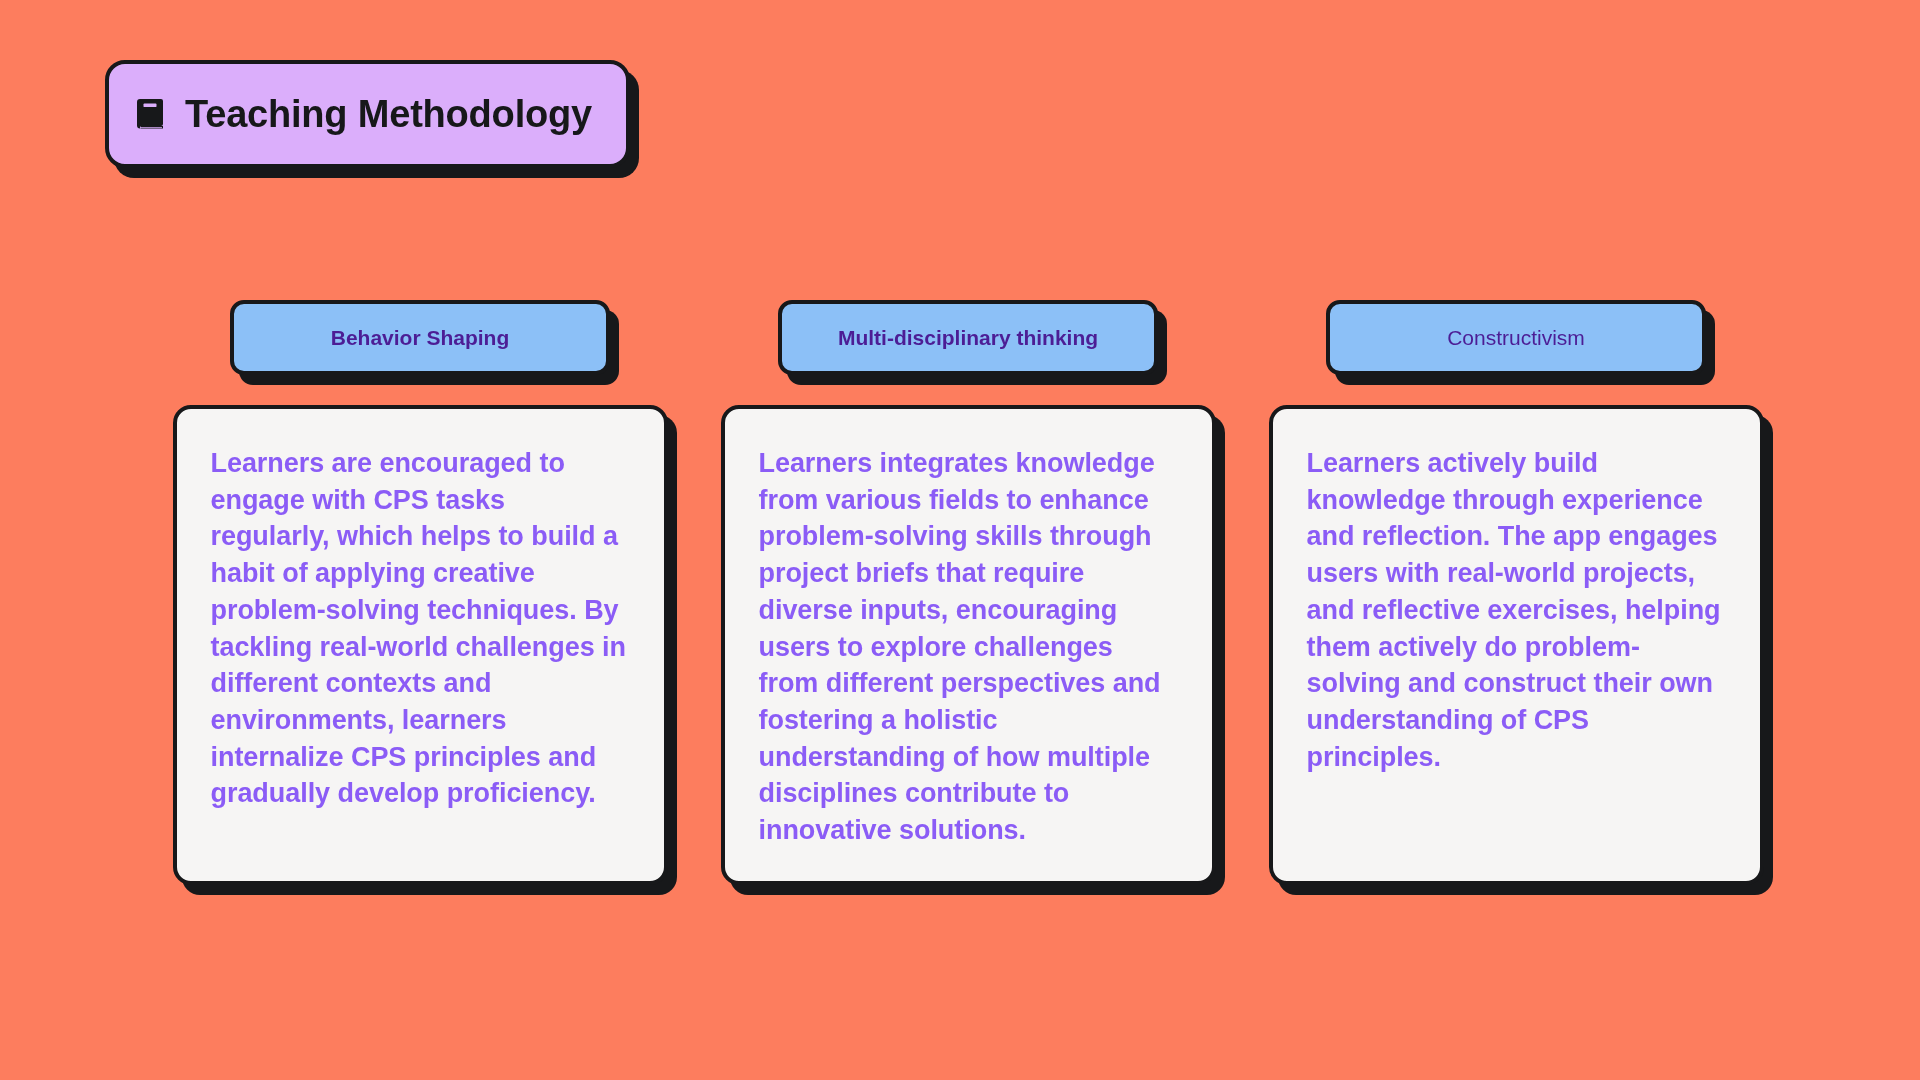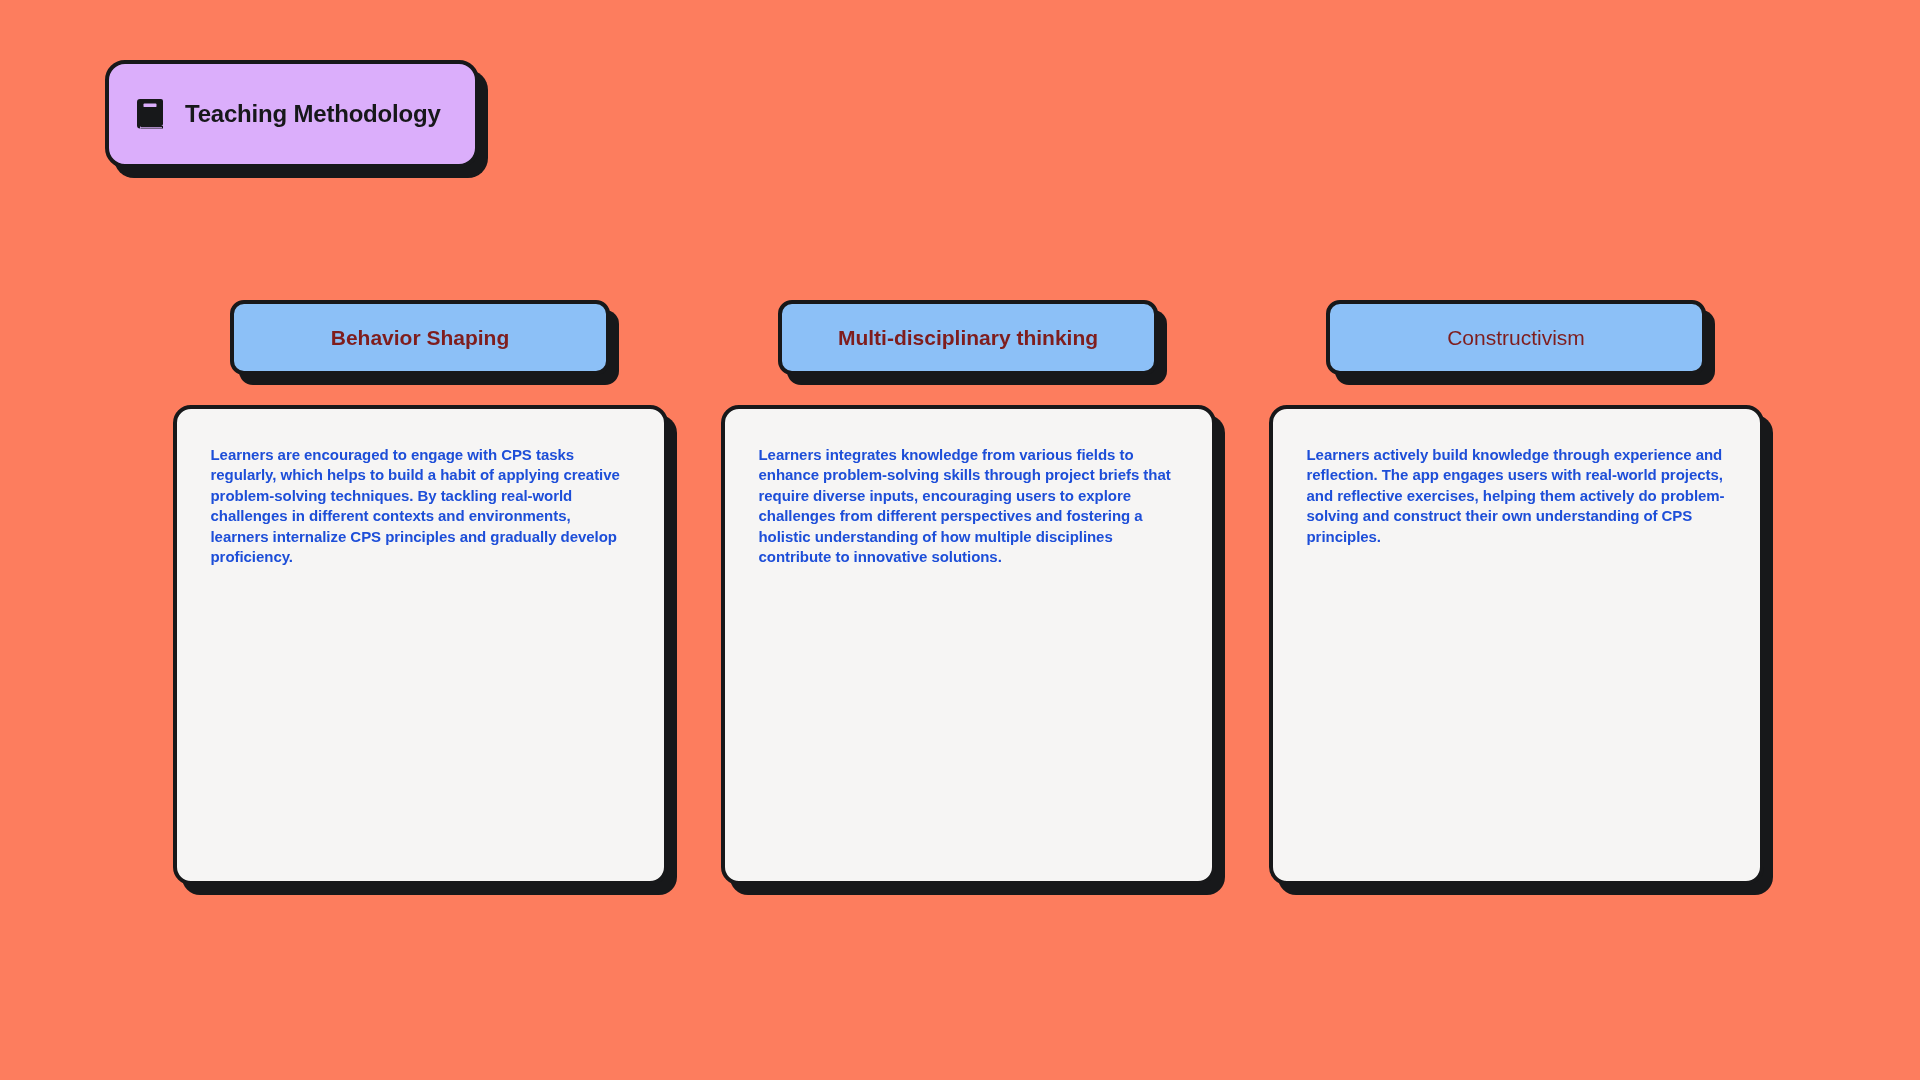--- a/index.html
+++ b/index.html
@@ -35,21 +35,21 @@
   }
 
   .title-badge .book-icon {
     width:26px;
     height:30px;
     flex:0 0 auto;
     display:block;
   }
 
   .title-badge .title-text {
-    font-size:24px;
+    font-size:38px;
     font-weight:bold;
     color:#17181A;
     letter-spacing:-0.2px;
     white-space:nowrap;
     line-height:1;
   }
 
   
   .columns {
     position:absolute;
@@ -73,43 +73,43 @@
     width:380px;
     height:75px;
     display:flex;
     align-items:center;
     justify-content:center;
     background:#8CC0F7;
     border:4px solid #17181A;
     border-radius:14px;
     box-shadow:9px 10px 0 0 #17181A;
     font-size:21px;
-    color:#7f1d1d;
+    color:#4c1d95;
     line-height:1.1;
     text-align:center;
     padding:10px 14px;
   }
   .col-header.bold   { font-weight:bold; }
   .col-header.normal { font-weight:normal; }
 
   .col-body {
     margin-top:30px;
     width:495px;
     height:480px;
     background:#F6F5F4;
     border:4px solid #17181A;
     border-radius:18px;
     box-shadow:9px 10px 0 0 #17181A;
     padding:36px 32px 28px 34px;
   }
 
   .col-body p {
-    font-size:15px;
+    font-size:27px;
     font-weight:bold;
-    color:#1d4ed8;
+    color:#8b5cf6;
     line-height:1.36;
     letter-spacing:-0.05px;
   }
 
   
   .column:nth-child(2) .col-header { width:380px; }
   .column:nth-child(3) .col-header { width:380px; }
 </style>
 </head>
 <body>

